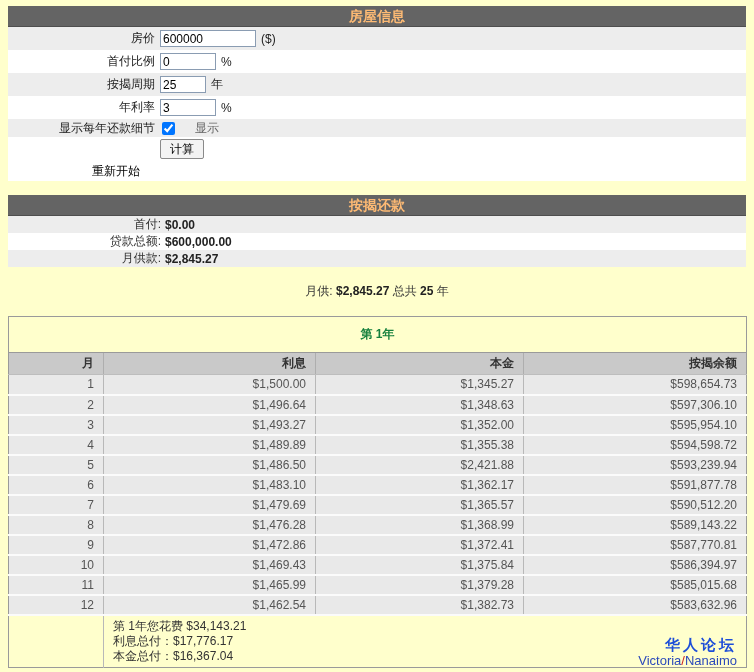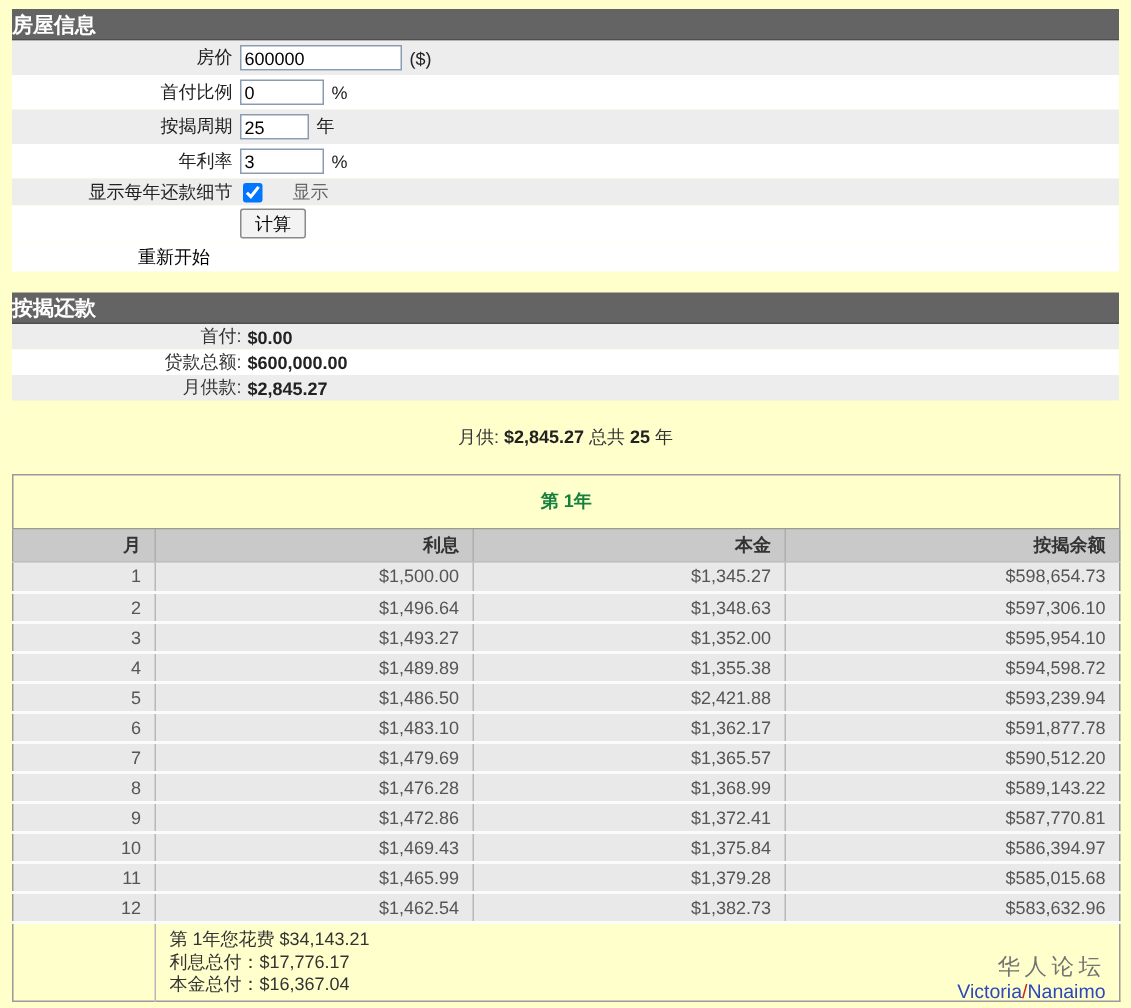--- a/index.html
+++ b/index.html
@@ -7,40 +7,40 @@
   body {
     width:754px; height:672px;
     background:#ffffcc;
     font-family:"Liberation Sans","DejaVu Sans",sans-serif;
     font-size:12px; color:#222;
     position:relative; overflow:hidden;
   }
   .content { padding:6px 8px 0 8px; }
 
   .section-bar {
-    background:#646464; color:#ffffff;
+    background:#646464; color:#fdba74;
     font-weight:bold; font-size:14px;
-    height:21px; line-height:21px;
+    text-align:center; height:21px; line-height:21px;
     border-bottom:1px solid #4e4e4e;
   }
 
   
   .form-row { display:flex; align-items:center; height:23px; }
   .row-sm   { height:18px; }
   .row-btn  { height:24px; }
   .row-link { height:20px; }
   .r-gray  { background:#ededed; }
   .r-white { background:#ffffff; }
   .form-label { width:152px; text-align:right; padding-right:5px; color:#222; }
   input.txt {
     border:1px solid #8a9cb2; background:#fff;
     height:17px; font-size:12px; font-family:inherit;
     padding:0 2px; color:#000;
   }
-  .w-price { width:108px; } .w-pct { width:56px; } .w-years { width:46px; }
+  .w-price { width:96px; } .w-pct { width:56px; } .w-years { width:46px; }
   .suffix { padding-left:5px; color:#222; }
   .check-label { color:#666; padding-left:20px; }
   input.chk { margin:0 0 0 2px; width:13px; height:13px; }
   .btn {
     margin-left:152px; height:20px; padding:0 9px;
     font-size:12px; font-family:inherit;
     border:1px solid #8a8a8a; border-radius:2px;
     background:#f3f3f3; color:#000;
   }
   .restart { margin-left:84px; color:#000; cursor:pointer; }
@@ -75,21 +75,21 @@
     border-right:1px solid #b8b8b8; border-bottom:2px solid #fbfbfb;
   }
   tr.data td:last-child { border-right:none; }
   tr.foot td { background:#ffffcc; border-top:1px solid #9a9a9a; height:44px; }
   tr.foot td.spacer { border-right:1px solid #b8b8b8; }
   .foot-text { padding:2px 0 2px 8px; line-height:15px; color:#333; text-align:left; }
 
   
   .watermark { position:absolute; top:638px; right:17px; text-align:right; line-height:15px; }
   .wm-cn {
-    color:#737373; font-size:15px; font-weight:normal;
+    color:#1d4ed8; font-size:15px; font-weight:bold;
     letter-spacing:3px; font-family:"Liberation Serif","DejaVu Serif",serif;
   }
   .wm-en { color:#2b49bb; font-size:13px; font-weight:normal; font-family:"Liberation Sans",sans-serif; }
   .wm-slash { color:#cc2222; }
 </style>
 </head>
 <body>
 
 <div class="content">
 

